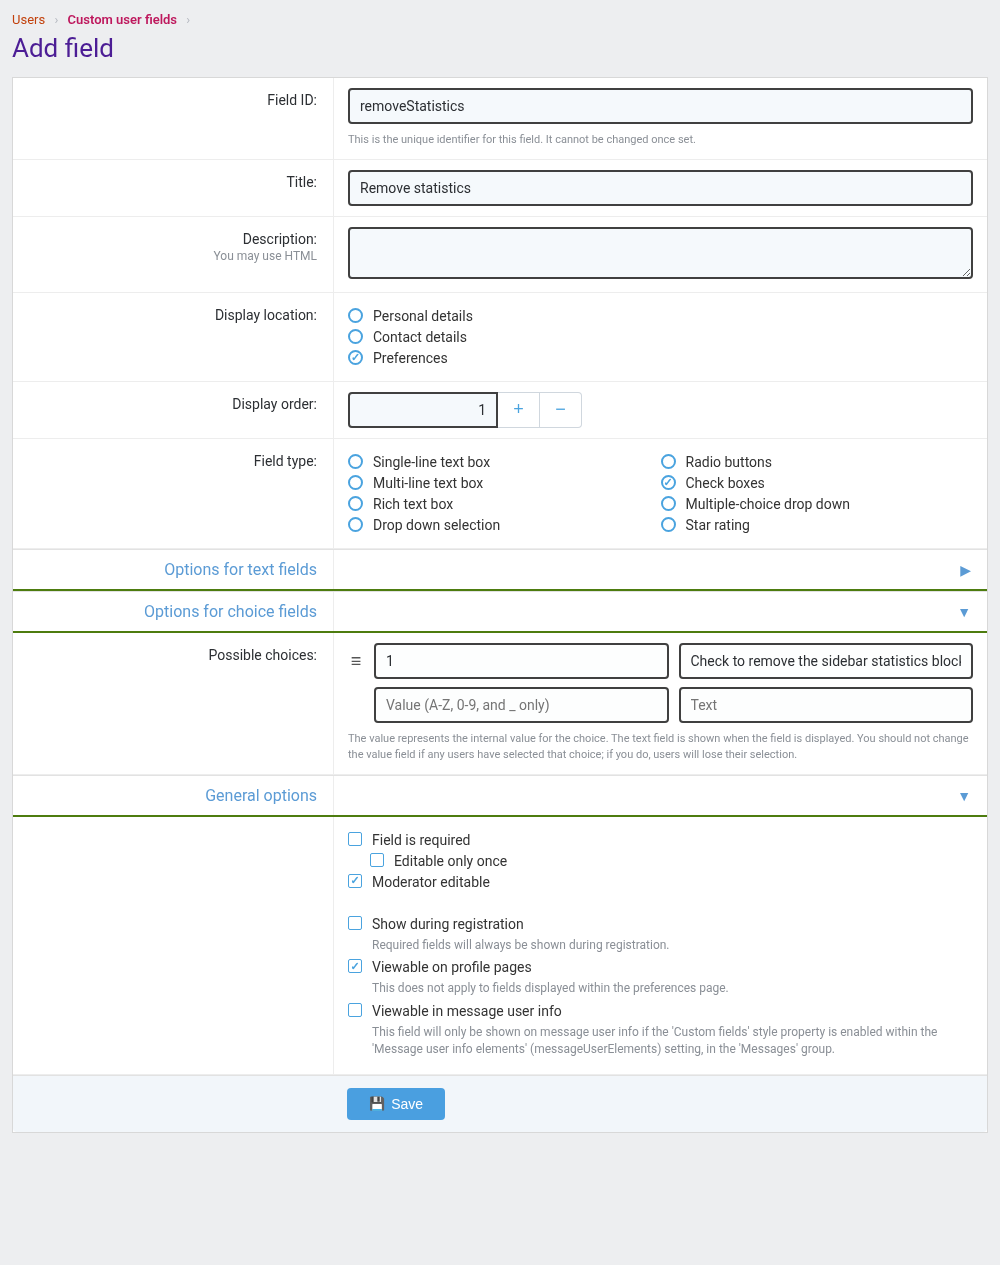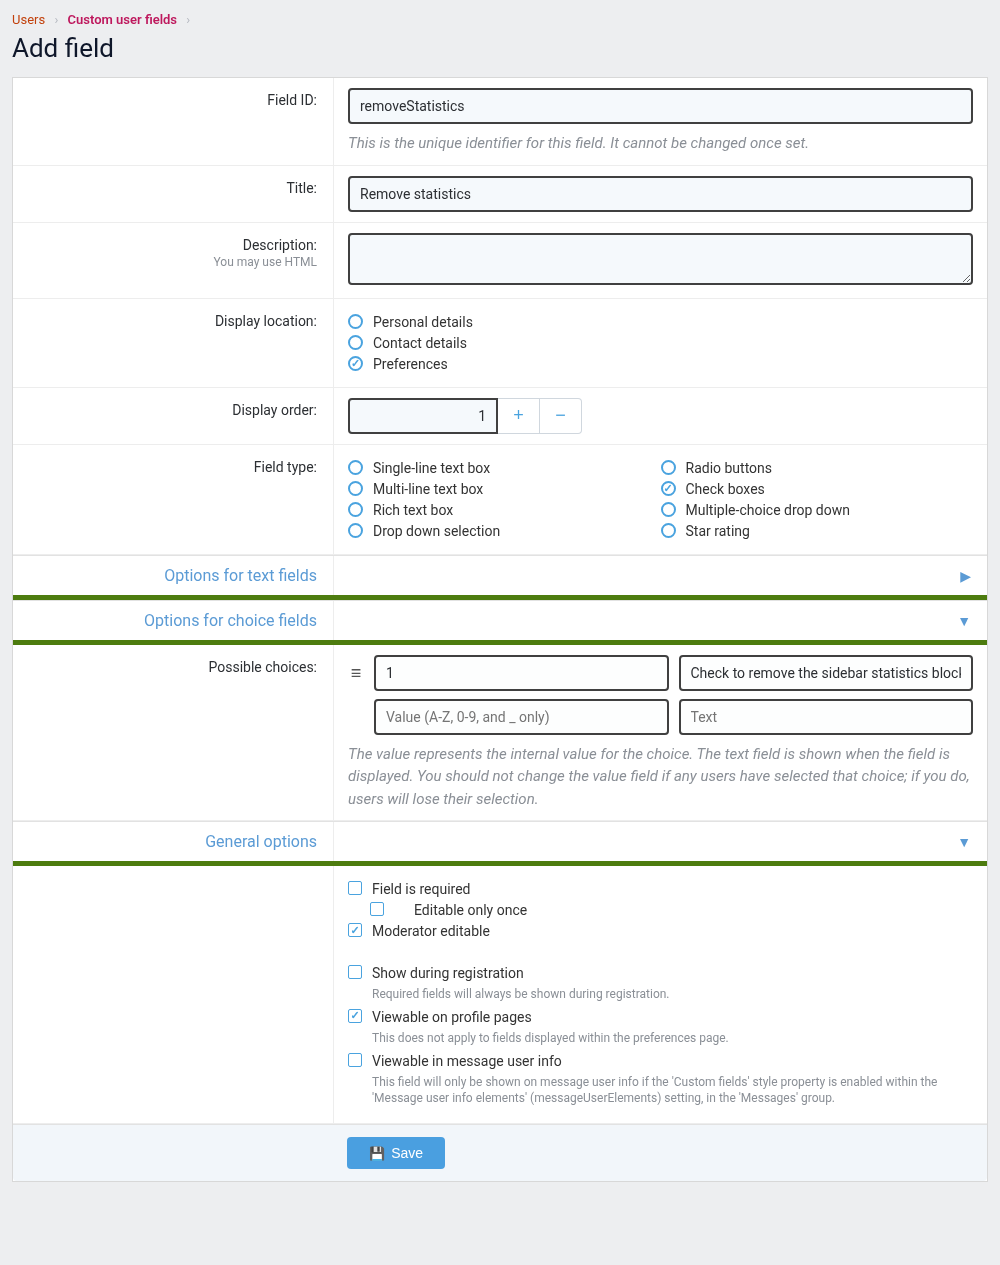--- a/index.html
+++ b/index.html
@@ -2,56 +2,56 @@
 <html><head>
 <meta charset="utf-8">
 <style>
 * { box-sizing: border-box; margin: 0; padding: 0; }
 body { font-family: -apple-system, BlinkMacSystemFont, "Segoe UI", Roboto, Arial, sans-serif; background: #edeef0; color: #333; font-size: 14px; }
 .container { padding: 12px; }
 .breadcrumb { font-size: 13px; color: #8a8f96; margin-bottom: 6px; }
 .breadcrumb a { color: #c2410c; text-decoration: none; }
 .breadcrumb .sep { margin: 0 6px; color: #b5b9c0; }
 .breadcrumb .current { color: #be185d; font-weight: 600; }
-h1 { font-size: 26px; font-weight: 400; color: #0f172a; margin-bottom: 14px; }
+h1 { font-size: 26px; font-weight: 400; color: #4c1d95; margin-bottom: 14px; }
 .panel { background: #fff; border: 1px solid #d8d8d8; border-radius: 0; }
 .form-row { display: flex; border-bottom: 1px solid #ededed; }
 .form-row:last-child { border-bottom: none; }
 .label-col { width: 320px; padding: 14px 16px; text-align: right; color: #2c2f33; font-size: 14px; }
 .label-col .sub { display: block; font-size: 12px; color: #8a8f96; margin-top: 2px; }
 .input-col { flex: 1; padding: 10px 14px; border-left: 1px solid #ededed; }
 input[type=text], textarea { width: 100%; padding: 8px 10px; border: 2px solid #404040; border-radius: 4px; font-size: 14px; background: #f5f9fc; color: #2c2f33; font-family: inherit; }
 textarea { min-height: 52px; resize: vertical; }
-.hint { font-size: 15px; color: #8a8f96; margin-top: 8px; line-height: 1.5; font-style: italic; }
+.hint { font-size: 11px; color: #8a8f96; margin-top: 8px; line-height: 1.5; }
 .radio-line, .check-line { display: flex; align-items: flex-start; margin: 5px 0; cursor: pointer; }
 .radio-line .circle { width: 15px; height: 15px; border: 2px solid #4aa3df; border-radius: 50%; margin-right: 10px; display: flex; align-items: center; justify-content: center; flex-shrink: 0; }
 .radio-line.selected .circle::after { content: '✓'; color: #4aa3df; font-size: 11px; font-weight: bold; }
 .radio-line.selected .circle { border-color: #4aa3df; }
 .two-col-radios { display: flex; }
 .two-col-radios .col { flex: 1; }
 .check-box { width: 14px; height: 14px; border: 1.5px solid #4aa3df; border-radius: 2px; margin-right: 10px; display: flex; align-items: center; justify-content: center; flex-shrink: 0; }
 .check-line.checked .check-box { background: #fff; }
 .check-line.checked .check-box::after { content: '✓'; color: #4aa3df; font-size: 11px; font-weight: bold; line-height: 1; }
 .check-sub { font-size: 12px; color: #8a8f96; margin-left: 24px; margin-top: 2px; margin-bottom: 6px; line-height: 1.4; }
-.check-indent { margin-left: 22px; gap: 20px; }
+.check-indent { margin-left: 22px; }
 .spacer { height: 16px; }
 .number-group { display: flex; }
 .number-group input { width: 150px; text-align: right; border-radius: 4px 0 0 4px; }
 .number-group button { width: 42px; border: 1px solid #d0d7de; border-left: none; background: #fff; color: #4aa3df; font-size: 18px; cursor: pointer; display: flex; align-items: center; justify-content: center; }
 .number-group button:last-child { border-radius: 0 4px 4px 0; }
 .choice-row { display: flex; gap: 10px; margin-bottom: 8px; align-items: center; }
 .drag-handle { color: #555; font-size: 18px; cursor: grab; width: 16px; text-align: center; }
 .choice-row input { background: #fdfefe; }
 .choice-row .val { flex: 1; }
 .choice-row .txt { flex: 1; }
 .footer-bar { background: #f2f6fa; padding: 12px 14px; border-top: 1px solid #e2e2e2; border-radius: 0 0 4px 4px; }
 .footer-bar .inner { margin-left: 320px; }
 .save-btn { background: #4a9fe0; color: #fff; border: none; border-radius: 4px; padding: 8px 22px; font-size: 14px; cursor: pointer; display: inline-flex; align-items: center; gap: 6px; }
 .save-icon { font-size: 13px; }
-.section-hdr { display: flex; border-top: 1px solid #e2e2e2; border-bottom: 5px solid #4d7c0f; background: #fff; cursor: pointer; }
+.section-hdr { display: flex; border-top: 1px solid #e2e2e2; border-bottom: 2px solid #4d7c0f; background: #fff; cursor: pointer; }
 .section-hdr .label-col { font-size: 16px; color: #5b9bd5; padding: 10px 16px; }
 .section-hdr .input-col { position: relative; }
 .section-hdr .chev-icon { position: absolute; right: 16px; top: 12px; color: #5b9bd5; }
 </style>
 </head>
 <body>
 
 <div class="container">
   <div class="breadcrumb">
     <a>Users</a>

